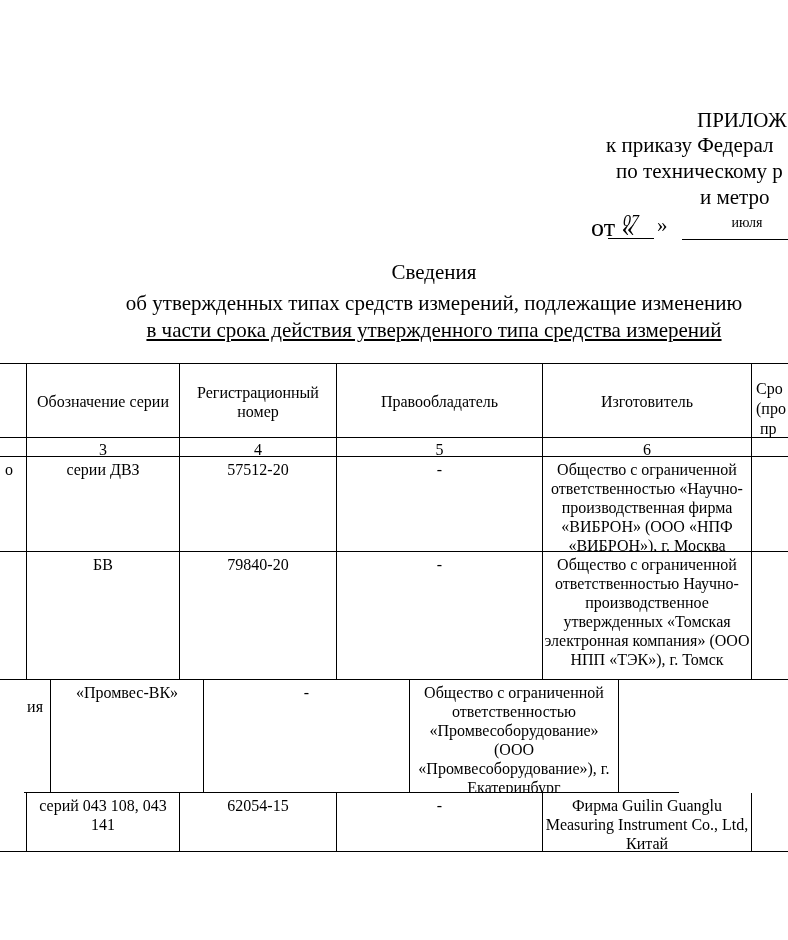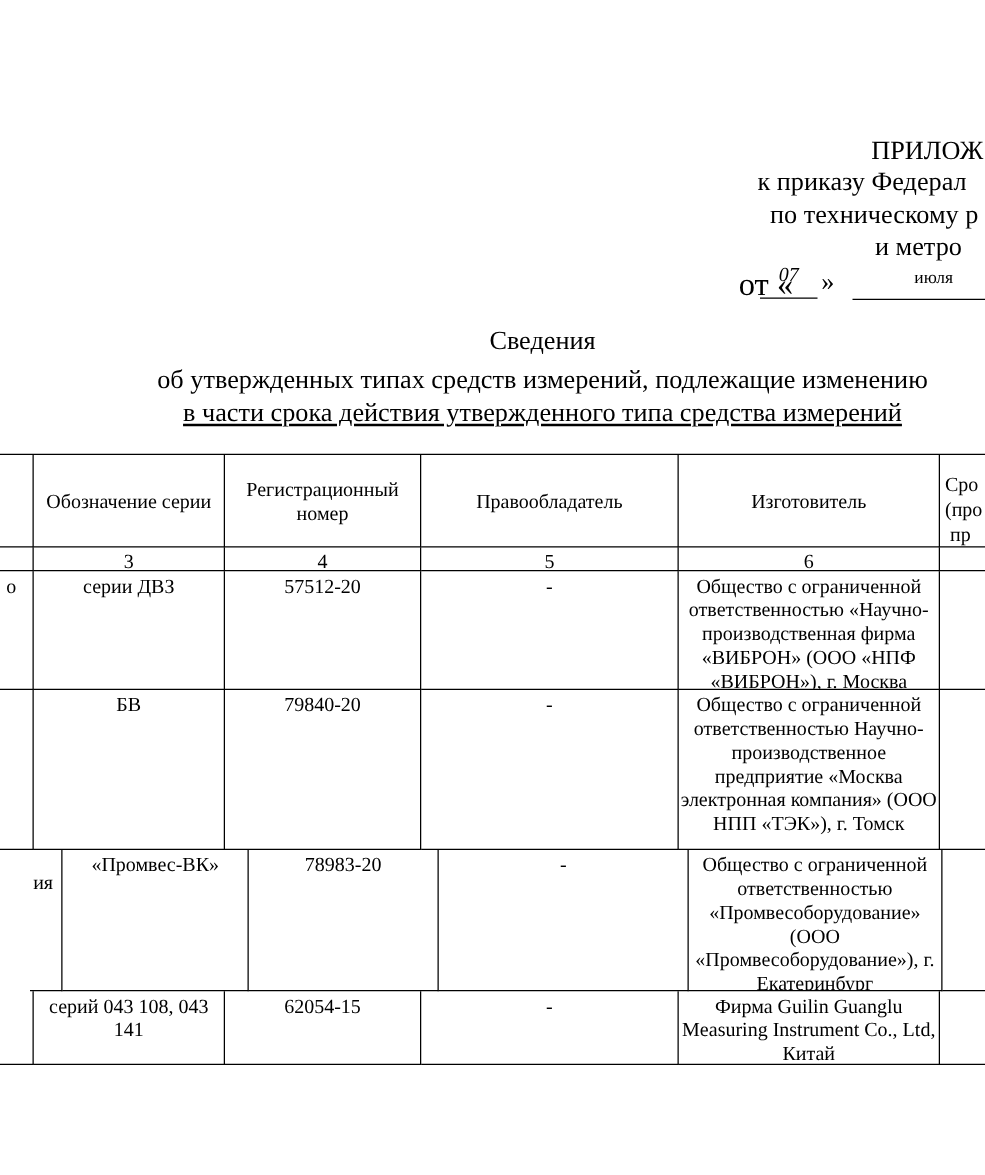--- a/index.html
+++ b/index.html
@@ -125,28 +125,27 @@
     <div class="td c4 cell-top">-</div>
     <div class="td c5 cell-top">Общество с ограниченной ответственностью «Научно-производственная фирма «ВИБРОН» (ООО «НПФ «ВИБРОН»), г. Москва</div>
     <div class="td c6"></div>
   </div>
 
   <div class="tr r2">
     <div class="td c1 frag"></div>
     <div class="td c2 cell-top">БВ</div>
     <div class="td c3 cell-top">79840-20</div>
     <div class="td c4 cell-top">-</div>
-    <div class="td c5 cell-top">Общество с ограниченной ответственностью Научно-производственное предприятие «Москва электронная компания» (ООО НПП «ТЭК»), г. Томск</div>
+    <div class="td c5 cell-top">Общество с ограниченной ответственностью Научно-производственное утвержденных «Томская электронная компания» (ООО НПП «ТЭК»), г. Томск</div>
     <div class="td c6"></div>
   </div>
 
   <div class="tr r3">
     <div class="td c1 frag frag-r3">ия</div>
     <div class="td c2 cell-top">«Промвес-ВК»</div>
-    <div class="td c3 cell-top">78983-20</div>
     <div class="td c4 cell-top">-</div>
     <div class="td c5 cell-top">Общество с ограниченной ответственностью «Промвесоборудование» (ООО «Промвесоборудование»), г. Екатеринбург</div>
     <div class="td c6"></div>
   </div>
 
   <div class="tr r4">
     <div class="td c1 frag"></div>
     <div class="td c2 cell-top">серий 043 108, 043 141</div>
     <div class="td c3 cell-top">62054-15</div>
     <div class="td c4 cell-top">-</div>

